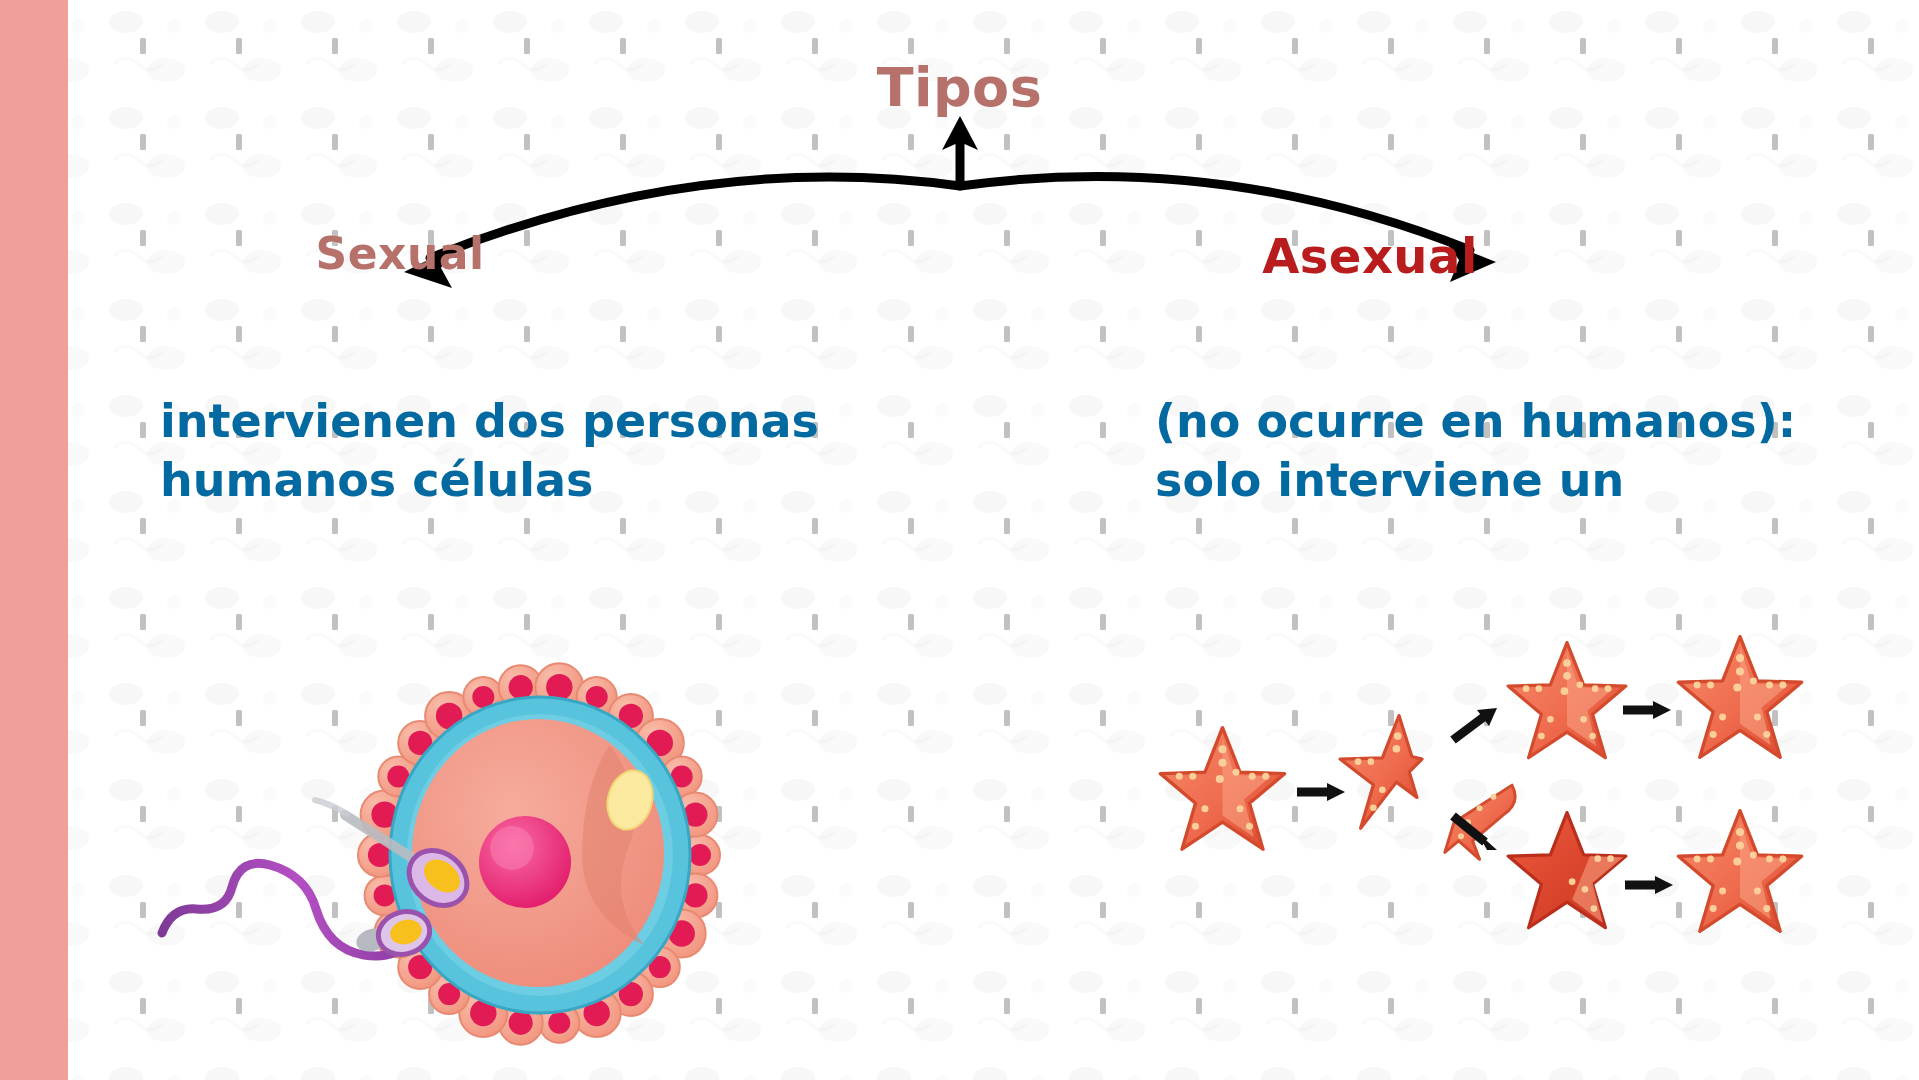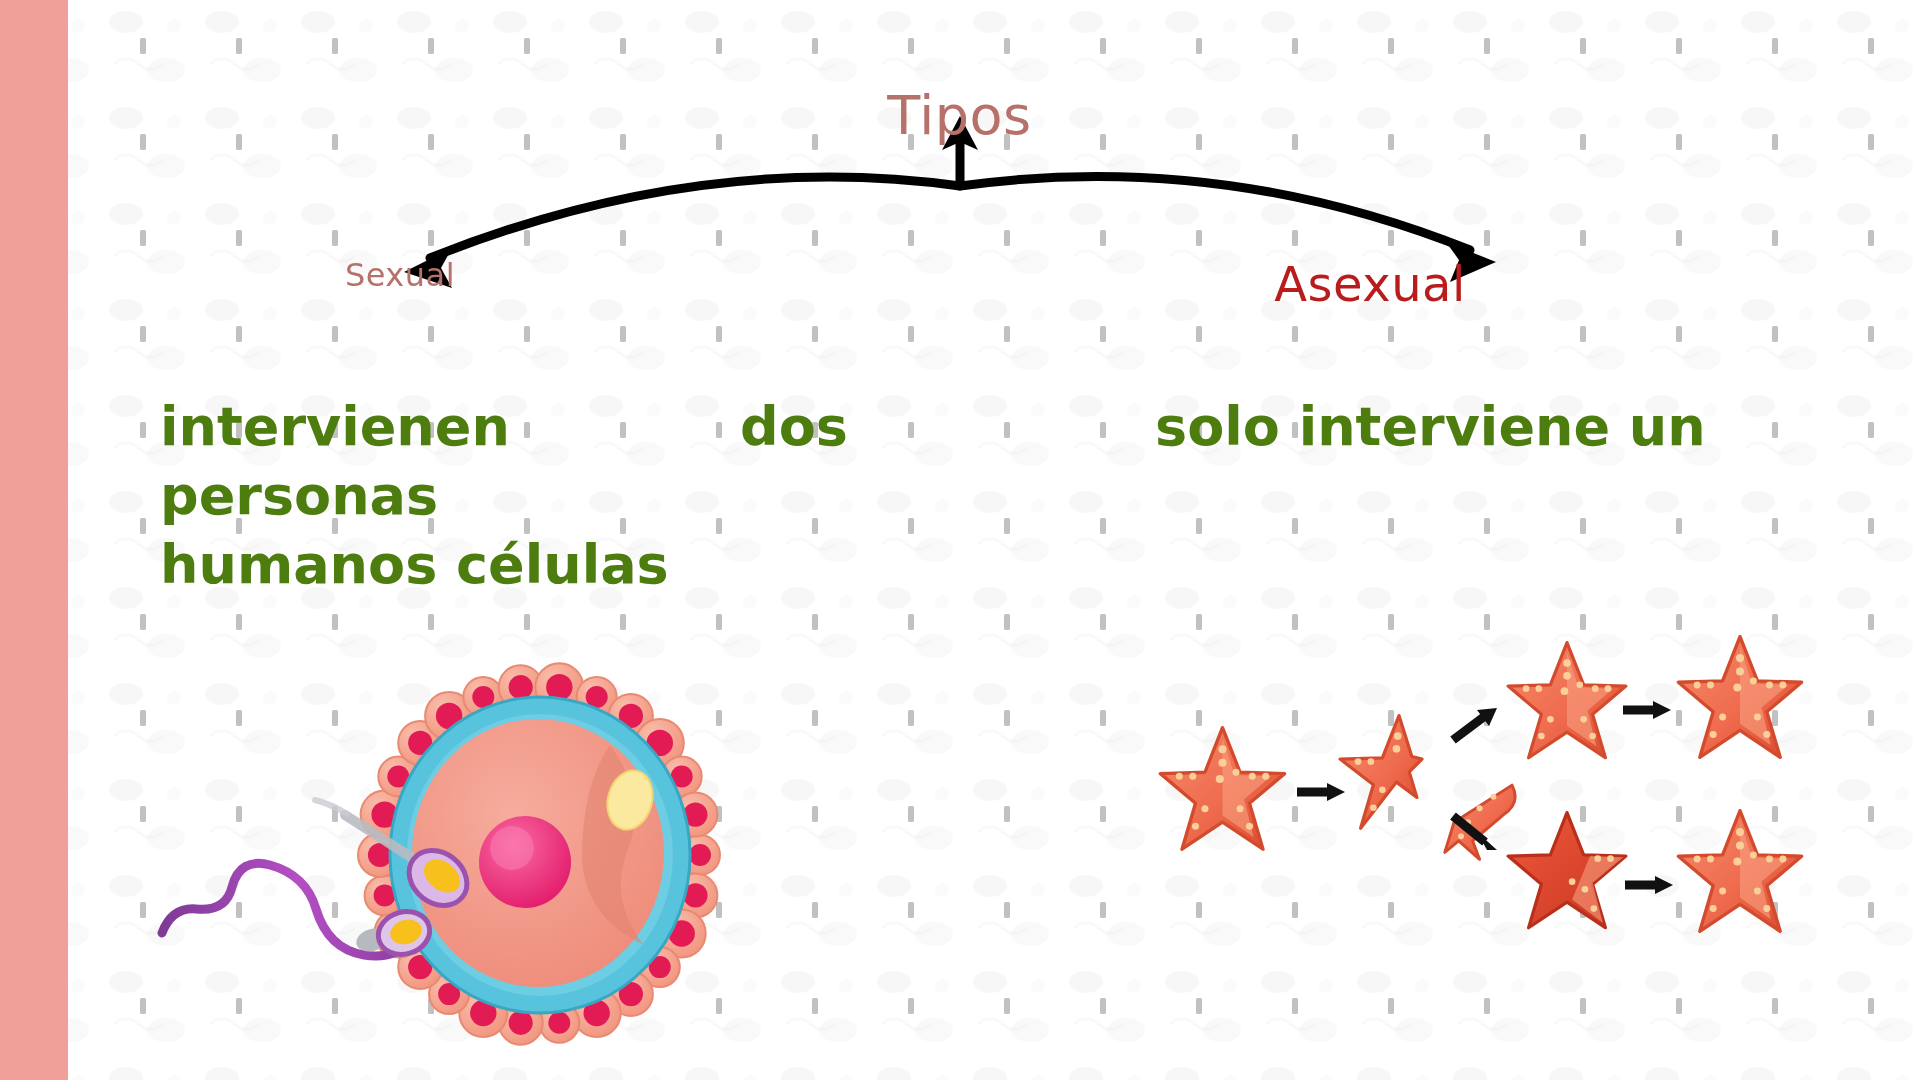--- a/index.html
+++ b/index.html
@@ -34,38 +34,37 @@
     width: 68px;
     height: 1080px;
     z-index: 3;
   }
 
   
   .heading {
     position: absolute;
     z-index: 5;
     font-family: "DejaVu Sans", sans-serif;
-    font-weight: 400;
+    font-weight: 700;
     letter-spacing: 0.5px;
     white-space: nowrap;
-    margin-top: 28px;
   }
   #title-tipos {
     left: 0;
     top: 56px;
     width: 1919px;
     text-align: center;
     font-size: 54px;
   }
   #label-sexual {
     left: 150px;
     top: 228px;
     width: 500px;
     text-align: center;
-    font-size: 32px;
+    font-size: 44px;
   }
   #label-asexual {
     left: 1120px;
     top: 228px;
     width: 500px;
     text-align: center;
     font-size: 48px;
   }
 
   
@@ -78,23 +77,23 @@
     z-index: 4;
     pointer-events: none;
   }
 
   
   .body-text {
     position: absolute;
     z-index: 5;
     font-family: "DejaVu Sans", sans-serif;
     font-weight: 700;
-    font-size: 54px;
+    font-size: 46px;
     line-height: 1.28;
-    color: #4d7c0f;
+    color: #0369a1;
     text-align: justify;
     text-justify: inter-word;
   }
   #text-sexual {
     left: 160px;
     top: 392px;
     width: 688px;
   }
   #text-asexual {
     left: 1155px;
@@ -164,20 +163,21 @@
   <div class="heading" id="label-sexual" style="color:#b5716a;">Sexual</div>
 
   <div class="heading" id="label-asexual" style="color:#b91c1c;">Asexual</div>
 
   <div class="body-text" id="text-sexual">
     <span>intervienen dos personas</span>
     <span>humanos células</span>
   </div>
 
   <div class="body-text" id="text-asexual">
+    <span>(no ocurre en humanos):</span>
     <span>solo interviene un</span>
   </div>
 
   <svg id="illus-fertilization" viewBox="0 0 660 460" aria-hidden="true">
     <defs>
       <radialGradient id="cytoG" cx="40%" cy="35%" r="75%">
         <stop offset="0%" stop-color="#f6ac9d"></stop>
         <stop offset="100%" stop-color="#ee8a78"></stop>
       </radialGradient>
       <radialGradient id="nucG" cx="38%" cy="32%" r="70%">

